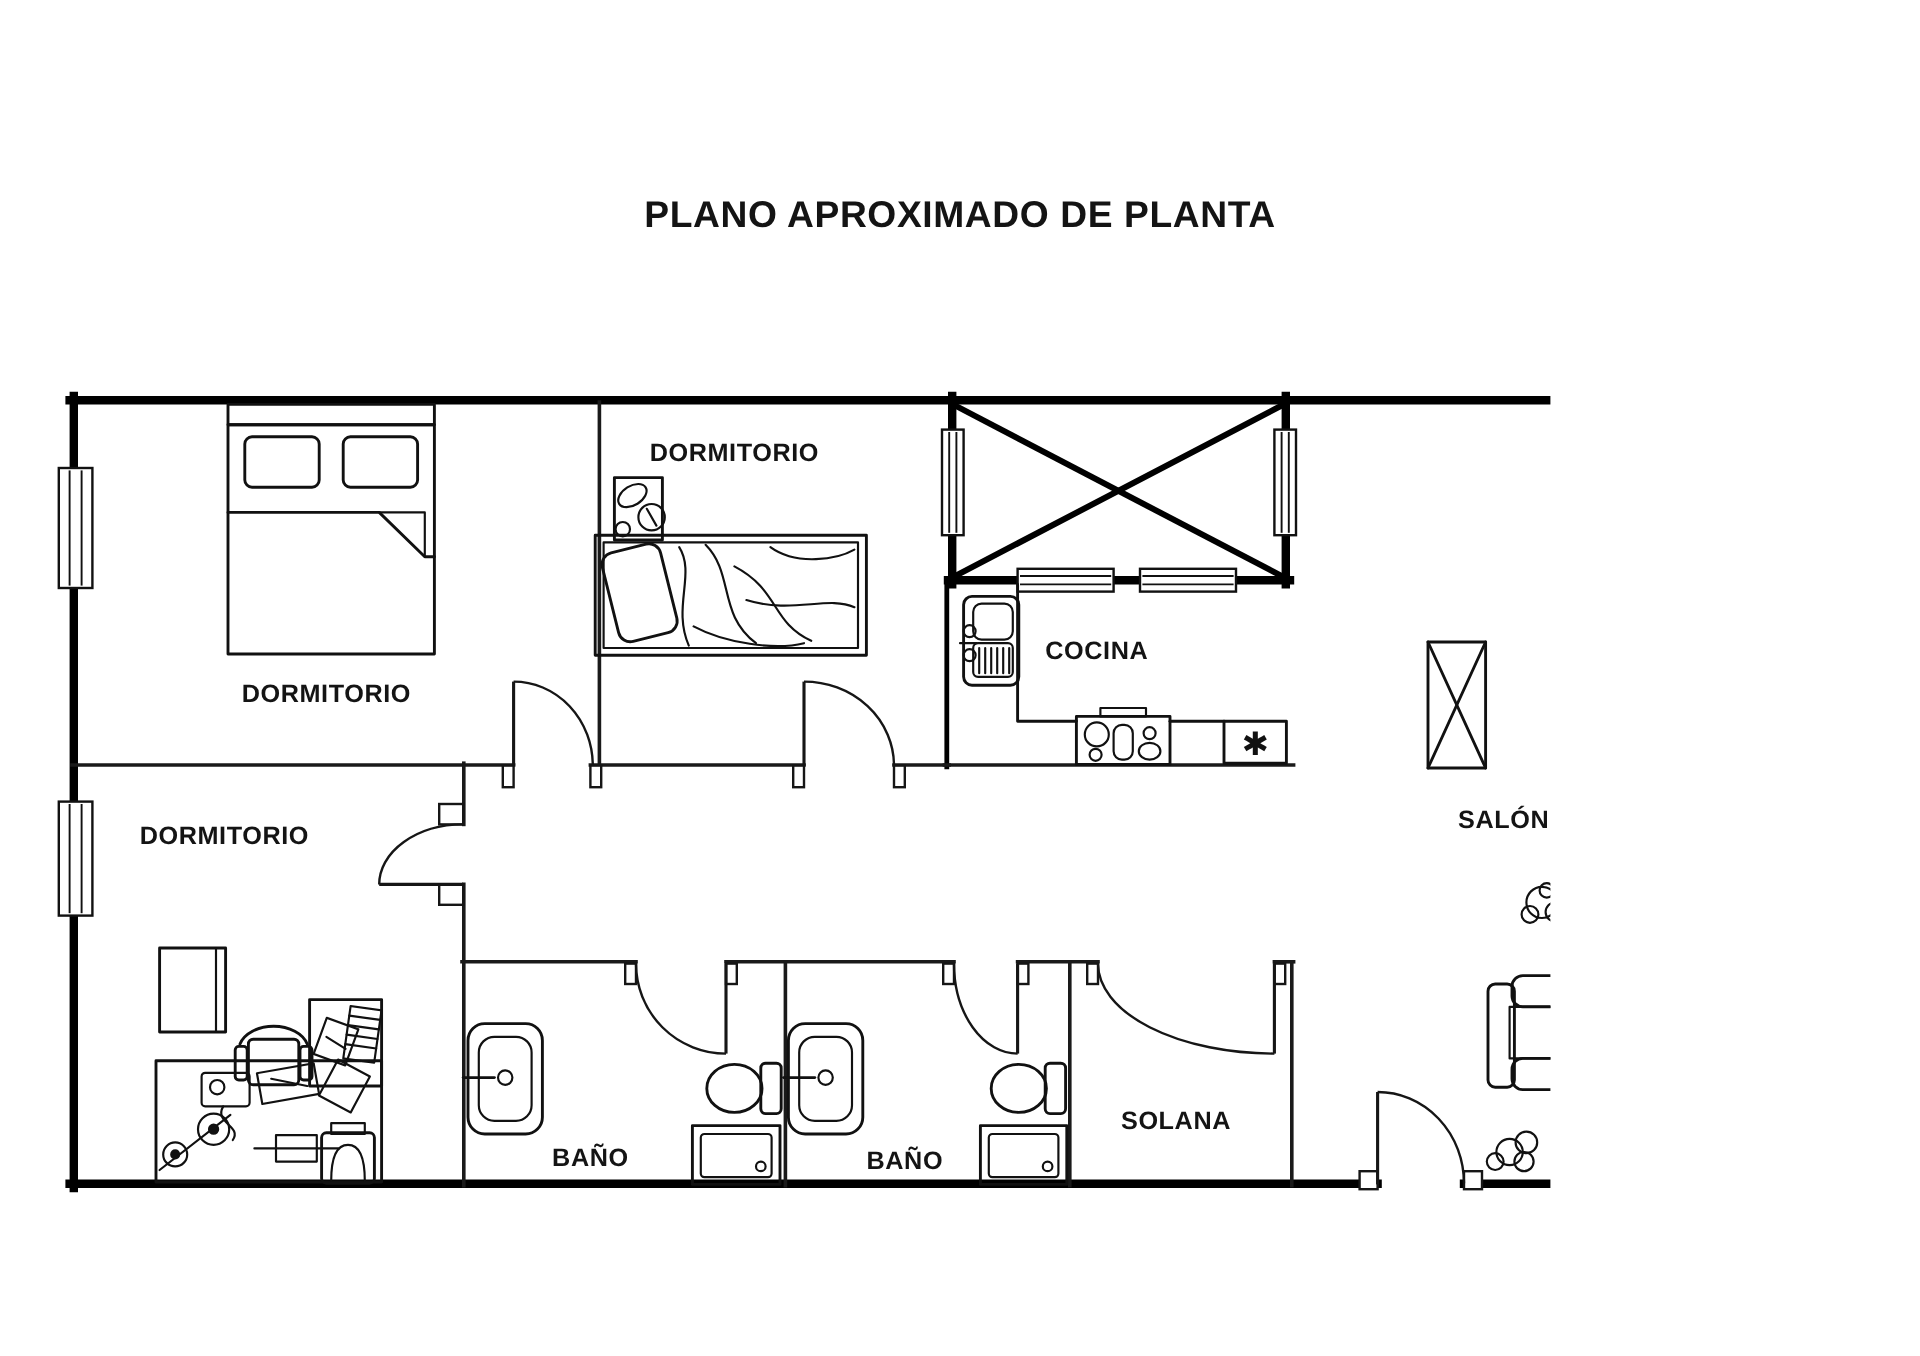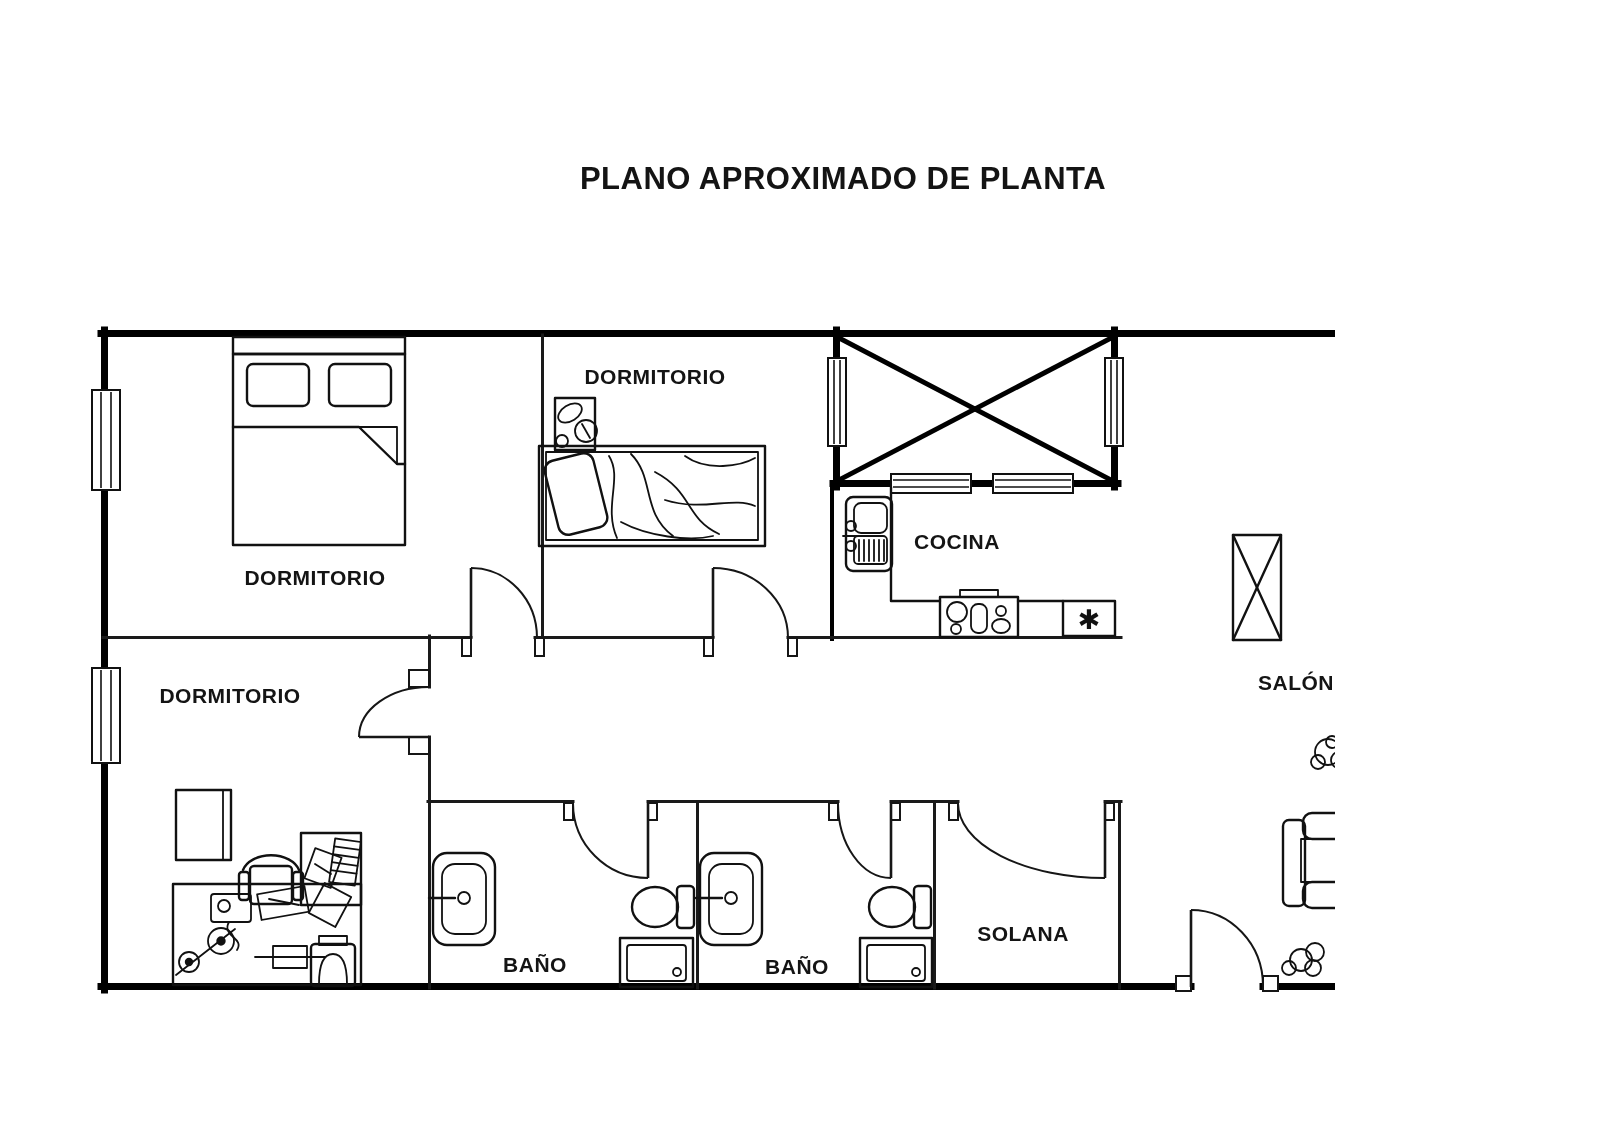--- a/index.html
+++ b/index.html
@@ -6,21 +6,20 @@
     margin: 0;
     padding: 0;
     background: #ffffff;
   }
   #stage {
     position: relative;
     width: 1292px;
     height: 1130px;
     background: #ffffff;
     overflow: hidden;
-    padding-left: 43px;
   }
   svg { display: block; }
 
   
   .w7  { stroke: #000; stroke-width: 7; fill: none; stroke-linecap: square; }
   .w5  { stroke: #000; stroke-width: 5; fill: none; stroke-linecap: square; }
   .w4  { stroke: #000; stroke-width: 4; fill: none; stroke-linecap: square; }
   .w3  { stroke: #1a1a1a; stroke-width: 3; fill: none; stroke-linecap: square; }
 
   

